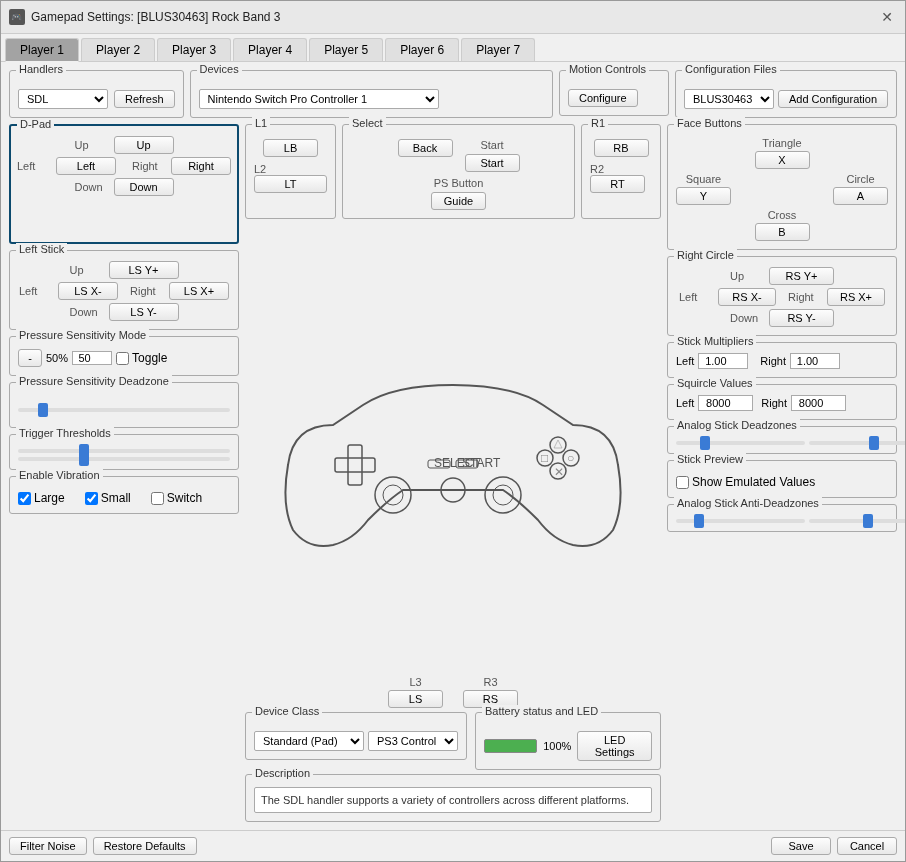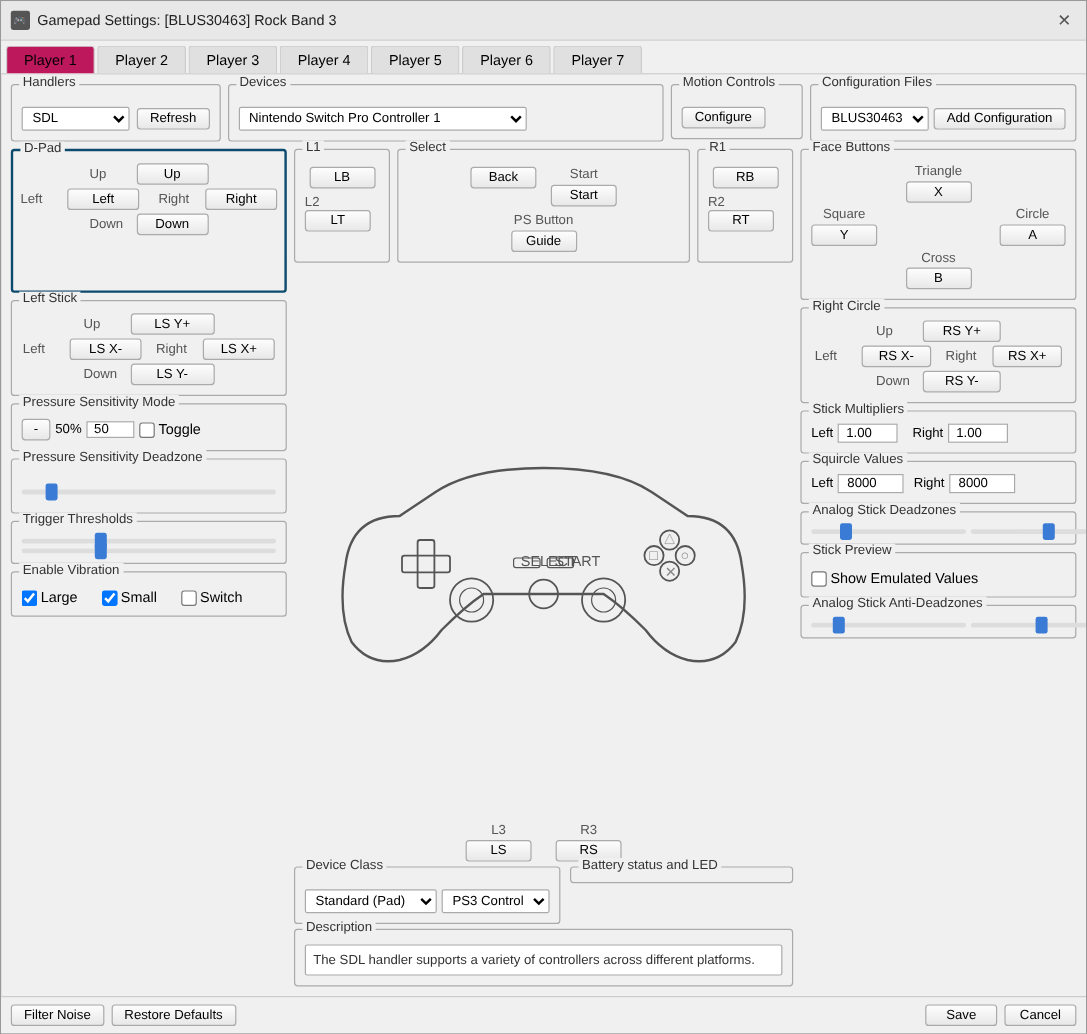--- a/index.html
+++ b/index.html
@@ -5,21 +5,21 @@
     * { box-sizing: border-box; margin: 0; padding: 0; font-family: 'Segoe UI', Arial, sans-serif; font-size: 12px; }
     body { background: #f0f0f0; }
     .window { width: 906px; height: 862px; background: #f0f0f0; border: 1px solid #999; display: flex; flex-direction: column; }
     .title-bar { background: #e8e8e8; border-bottom: 1px solid #ccc; display: flex; align-items: center; padding: 6px 8px; justify-content: space-between; }
     .title-bar-left { display: flex; align-items: center; gap: 6px; }
     .title-icon { width: 16px; height: 16px; background: #555; border-radius: 2px; display: flex; align-items: center; justify-content: center; color: white; font-size: 9px; }
     .title-text { font-size: 12px; color: #222; }
     .close-btn { width: 20px; height: 20px; display: flex; align-items: center; justify-content: center; cursor: pointer; font-size: 14px; color: #555; }
     .tabs { display: flex; border-bottom: 1px solid #ccc; background: #f0f0f0; padding: 4px 4px 0; }
     .tab { padding: 4px 14px; border: 1px solid #ccc; border-bottom: none; background: #e0e0e0; cursor: pointer; margin-right: 2px; border-radius: 3px 3px 0 0; }
-    .tab.active { background: #be185d; border-bottom: 1px solid #f0f0f0; margin-bottom: -1px; z-index: 1; }
+    .tab.active { background: #a3a3a3; border-bottom: 1px solid #f0f0f0; margin-bottom: -1px; z-index: 1; }
     .content { flex: 1; padding: 8px; display: flex; flex-direction: column; overflow: hidden; }
     .group-box { border: 1px solid #aaa; border-radius: 3px; padding: 4px 8px 8px; position: relative; }
     .group-label { position: absolute; top: -8px; left: 6px; background: #f0f0f0; padding: 0 3px; font-size: 11px; color: #333; }
     .btn { border: 1px solid #aaa; background: linear-gradient(to bottom, #fdfdfd, #e8e8e8); padding: 2px 10px; border-radius: 3px; cursor: pointer; font-size: 11px; min-width: 50px; text-align: center; }
     select { border: 1px solid #aaa; background: white; padding: 2px 4px; font-size: 11px; border-radius: 2px; cursor: pointer; }
     .handler-row { display: flex; align-items: center; margin-top: 14px; gap: 6px; }
     .top-section { display: flex; gap: 6px; margin-bottom: 6px; align-items: flex-start; }
     .handlers-group { min-width: 170px; }
     .devices-group { flex: 1; }
     .motion-group { min-width: 110px; }
@@ -218,21 +218,21 @@
 
         <div style="display:flex; gap:6px; margin-bottom:4px;">
 
           <div class="group-box l1l2-group" style="min-width:80px;">
             <span class="group-label">L1</span>
             <div style="margin-top:10px; display:flex; flex-direction:column; gap:4px; align-items:center;">
               <button class="btn" style="width:55px;">LB</button>
             </div>
             <div style="margin-top:6px; position:relative;">
               <span style="font-size:11px; color:#555; display:block;">L2</span>
-              <button class="btn" style="width:55px;">LT</button>
+              <button class="btn" style="width:73px;">LT</button>
             </div>
           </div>
 
           <div class="group-box select-start-group" style="flex:1;">
             <span class="group-label">Select</span>
             <div style="margin-top:10px; display:flex; gap:12px; justify-content:center;">
               <div style="display:flex; flex-direction:column; align-items:center; gap:3px;">
                 <button class="btn" style="width:55px;">Back</button>
               </div>
               <div style="display:flex; flex-direction:column; align-items:center; gap:3px;">
@@ -313,20 +313,25 @@
               <select style="width:110px;">
                 <option>Standard (Pad)</option>
               </select>
               <select style="width:90px;">
                 <option>PS3 Control</option>
               </select>
             </div>
           </div>
           <div class="group-box" style="flex:1;">
             <span class="group-label">Battery status and LED</span>
+            <div style="margin-top:14px; display:flex; gap:6px; align-items:center;">
+              <div class="battery-bar"></div>
+              <span style="font-size:11px;">100%</span>
+              <button class="led-btn">LED Settings</button>
+            </div>
           </div>
         </div>
 
         <div class="group-box">
           <span class="group-label">Description</span>
           <div class="desc-box" style="margin-top:8px;">The SDL handler supports a variety of controllers across different platforms.</div>
         </div>
       </div>
 
       <div class="right-panel">

